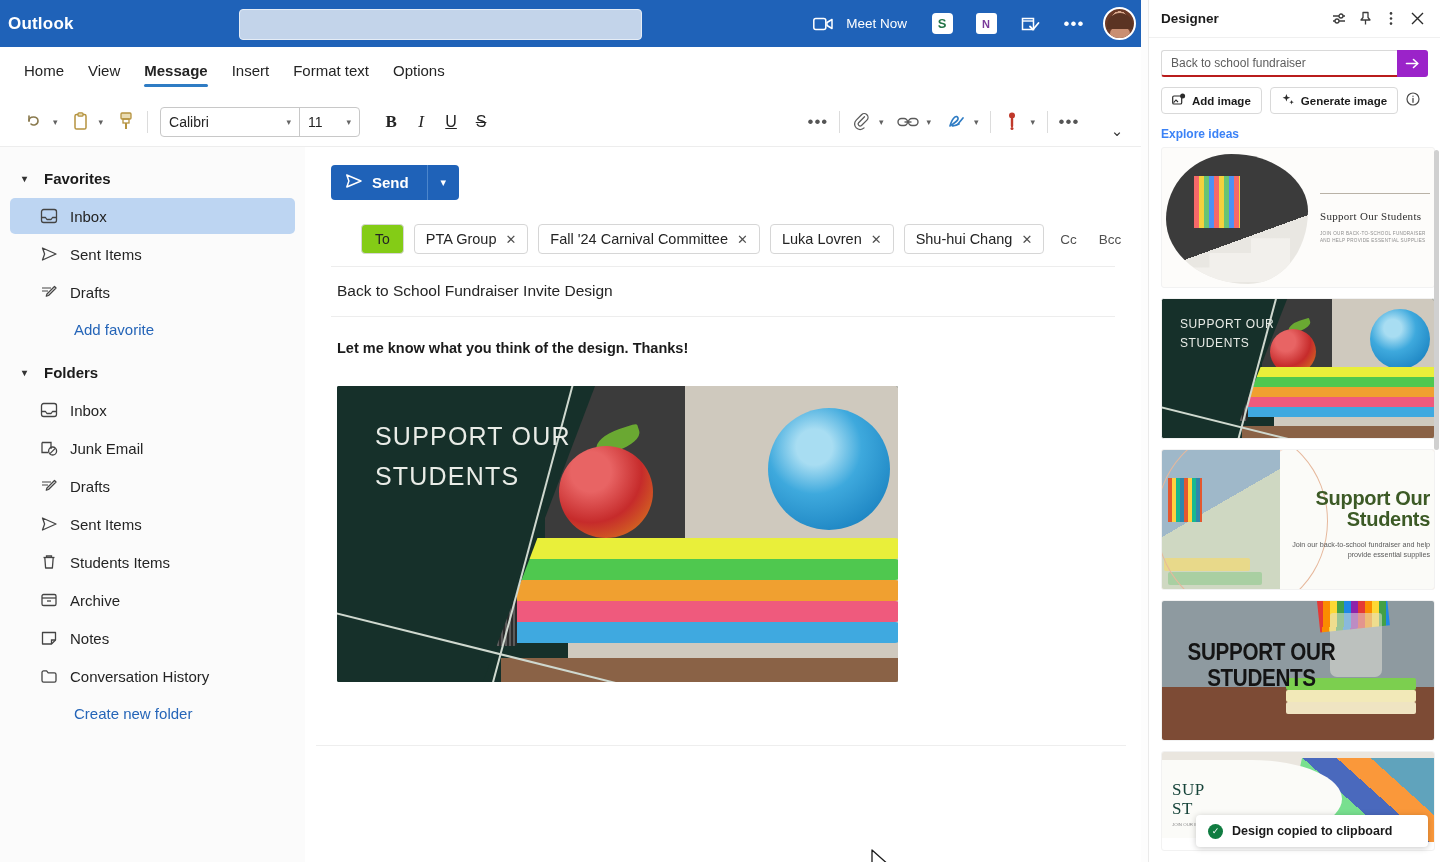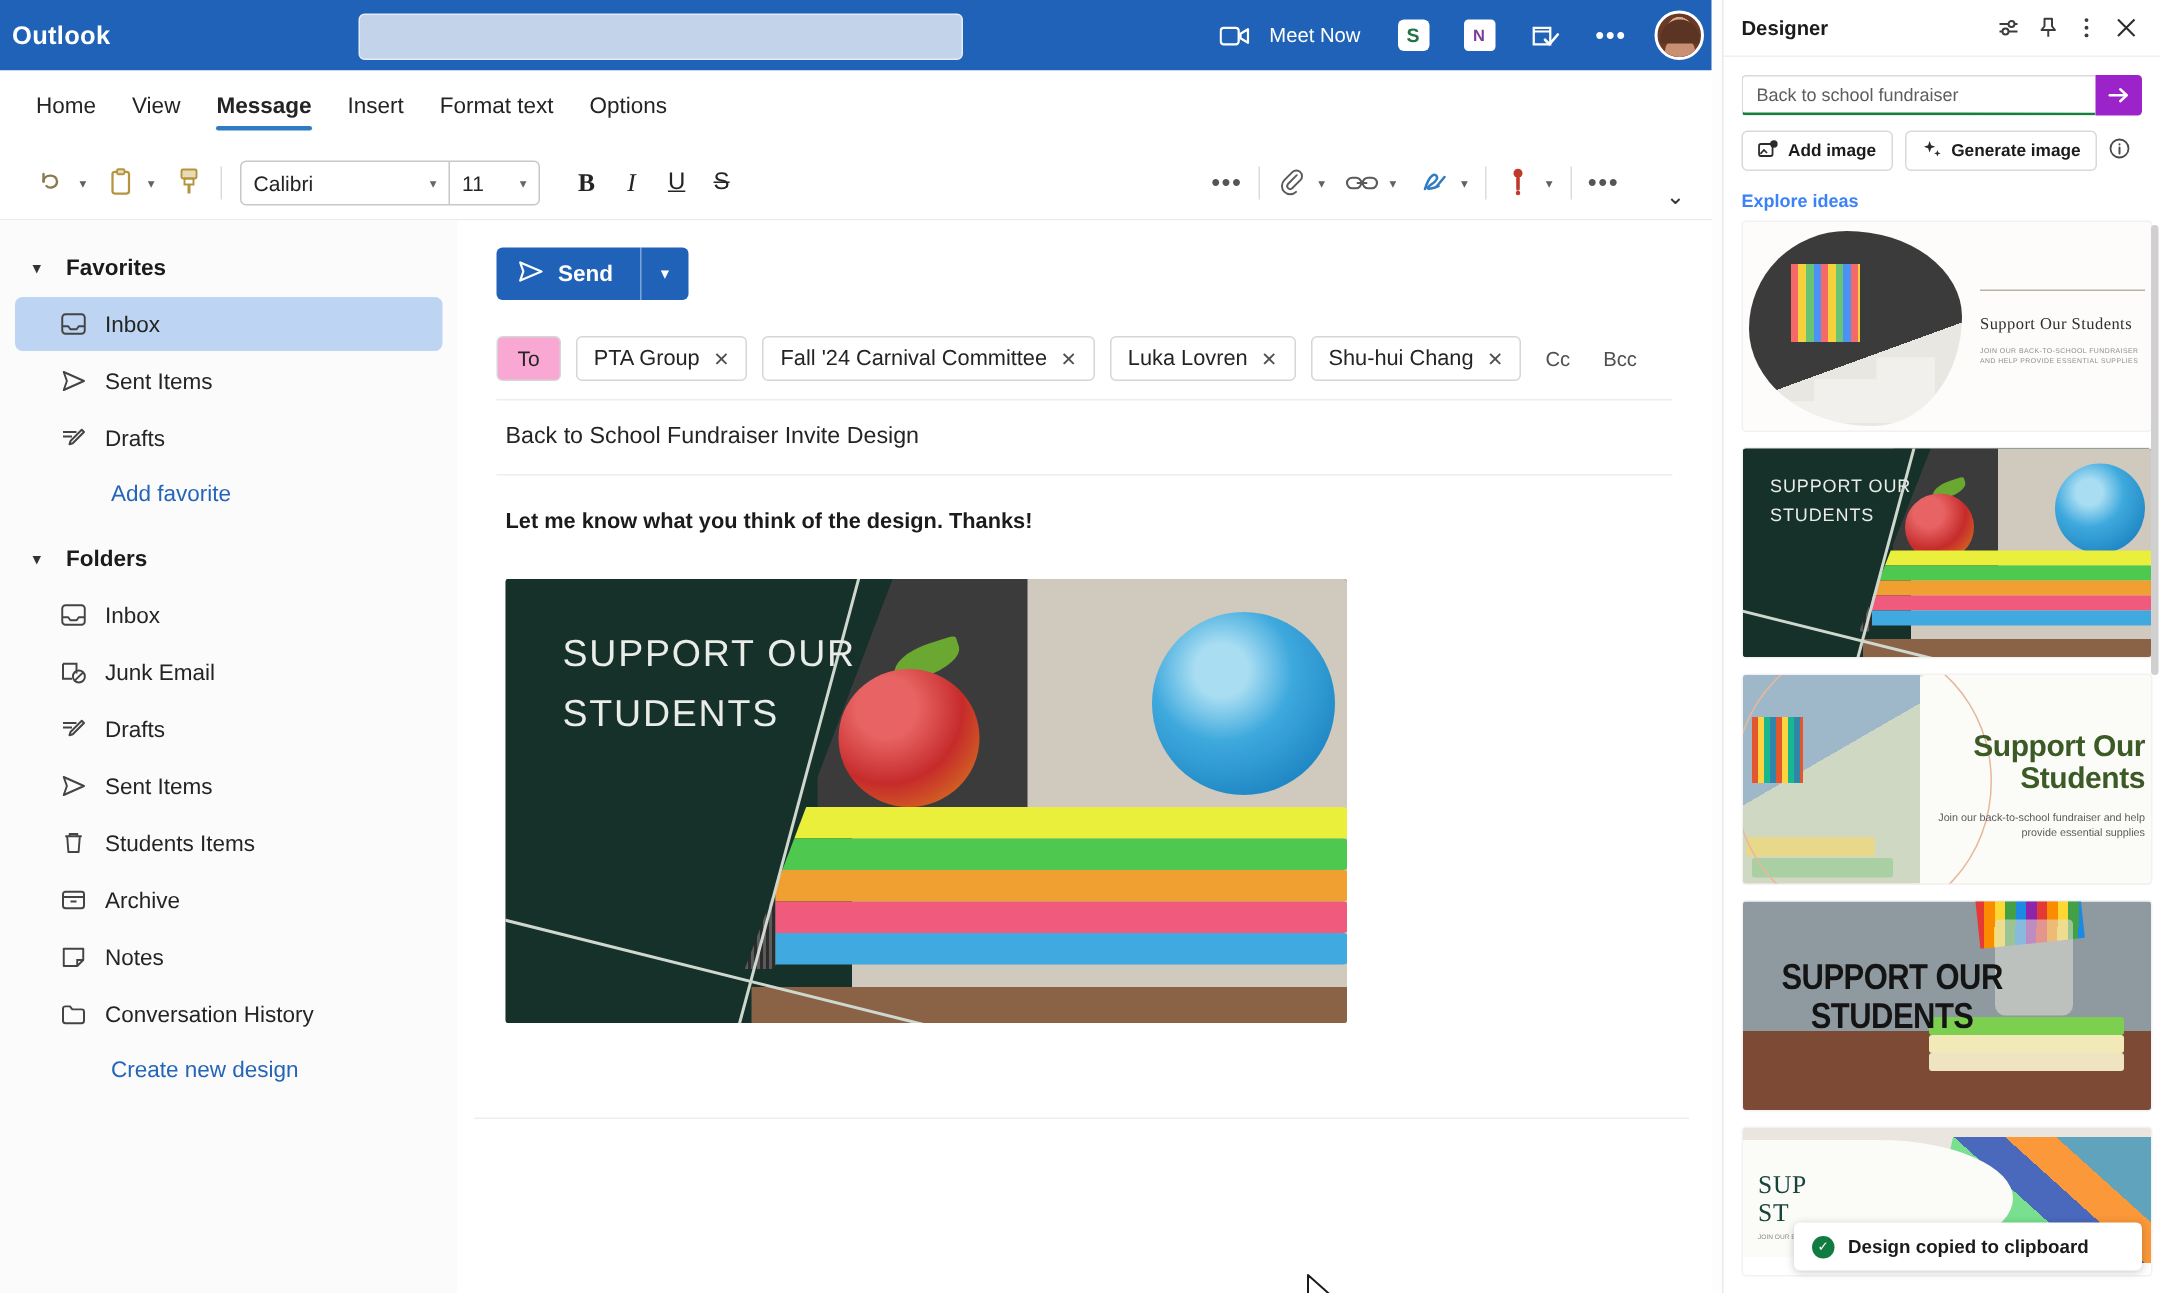--- a/index.html
+++ b/index.html
@@ -148,21 +148,21 @@
     font-size: 11px; vertical-align: top;
   }
   .field-row {
     display: flex; align-items: center; gap: 10px;
     margin: 0 26px; padding: 10px 0 12px 0; border-bottom: 1px solid #ededed;
     min-height: 52px;
   }
   .to-btn {
     display: flex; align-items: center; justify-content: center;
     height: 30px; padding: 0 13px; border: 1px solid #d6d6d6; border-radius: 4px;
-    font-size: 14px; color: #242424; background: #f9a8d4; cursor: pointer;
+    font-size: 14px; color: #242424; background: #84cc16; cursor: pointer; margin-left: 30px;
   }
   .pill {
     display: flex; align-items: center; gap: 9px;
     height: 30px; padding: 0 11px; border: 1px solid #d6d6d6; border-radius: 4px;
     font-size: 14.5px; color: #242424; background: #fff; cursor: pointer; white-space: nowrap;
   }
   .pill-x { font-size: 13px; color: #505050; cursor: pointer; }
   .cc-btn { font-size: 13.5px; color: #505050; cursor: pointer; padding: 0 6px; }
   .subject-row {
     margin: 1px 26px; padding: 14px 0 16px 6px; border-bottom: 1px solid #ededed;
@@ -252,21 +252,21 @@
   }
   .dz-title { font-size: 13.5px; font-weight: 600; color: #1b1b1b; flex: 1; }
   .dz-hicon {
     width: 26px; height: 26px; display: flex; align-items: center; justify-content: center;
     color: #3c3c3c; cursor: pointer; font-size: 14px;
   }
   .dz-prompt-wrap {
     display: flex; align-items: stretch; margin: 12px 12px 0 12px; height: 27px;
   }
   .dz-input {
-    flex: 1; border: 1px solid #d9d9d9; border-bottom: 2px solid #15803d;
+    flex: 1; border: 1px solid #d9d9d9; border-bottom: 2px solid #b91c1c;
     border-right: none; border-radius: 3px 0 0 3px;
     font-size: 12px; color: #5d5d5d; padding: 0 9px; display: flex; align-items: center;
     background: #fff; cursor: text;
   }
   .dz-go {
     width: 31px; background: #9b23c9; color: #fff; border-radius: 0 3px 3px 0;
     display: flex; align-items: center; justify-content: center; cursor: pointer; font-size: 14px;
   }
   .dz-btn-row { display: flex; align-items: center; gap: 8px; margin: 10px 12px 0 12px; }
   .dz-btn {
@@ -626,21 +626,21 @@
       <span>Notes</span>
     </div>
     <div class="nav-item">
       <span class="nav-ico">
         <svg width="18" height="18" viewBox="0 0 18 18">
             <path d="M2 5.5a1.6 1.6 0 0 1 1.6-1.6h3l1.6 2h6.2a1.6 1.6 0 0 1 1.6 1.6v6a1.6 1.6 0 0 1-1.6 1.6H3.6A1.6 1.6 0 0 1 2 13.5z" fill="none" stroke="#444" stroke-width="1.3" stroke-linejoin="round"></path>
           </svg>
       </span>
       <span>Conversation History</span>
     </div>
-    <div class="nav-link">Create new design</div>
+    <div class="nav-link">Create new folder</div>
   </div>
 
   <div class="compose">
     <div class="send-row">
       <button class="send-btn">
         <span>
           <svg width="18" height="16" viewBox="0 0 18 16">
               <path d="M1.8 2 L16 8 L1.8 14 L3.9 8 Z" fill="none" stroke="#fff" stroke-width="1.5" stroke-linejoin="round"></path>
             </svg>
         </span>

